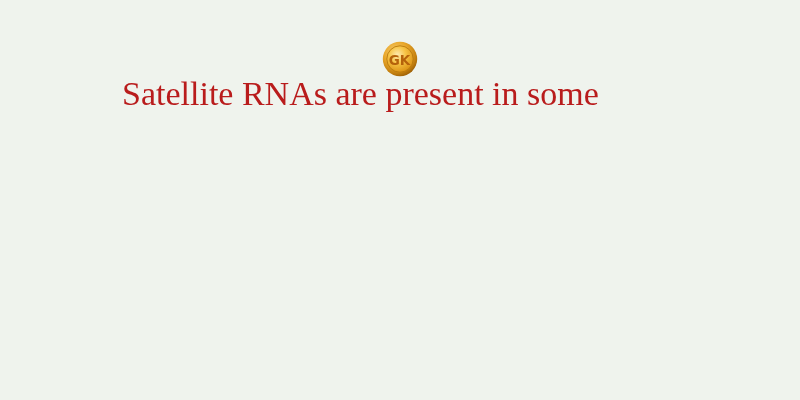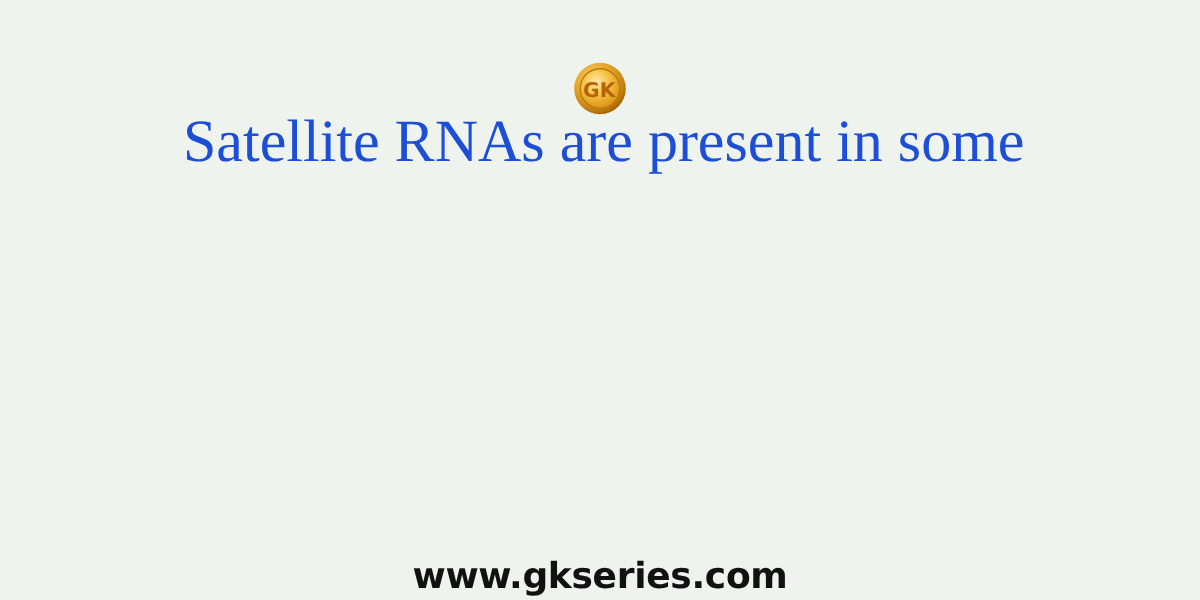--- a/index.html
+++ b/index.html
@@ -67,23 +67,23 @@
   
   .question-area {
     position: absolute;
     top: 72px;
     left: 122px;
     width: 600px;
   }
   .question-heading {
     font-family: "Liberation Serif", "DejaVu Serif", serif;
     font-weight: normal;
-    font-size: 40px;
+    font-size: 34px;
     line-height: 44px;
-    color: #1d4ed8;
+    color: #b91c1c;
     margin: 0;
     white-space: nowrap;
   }
 
   
   .body-spacer {
     position: absolute;
     top: 130px;
     left: 0;
     width: 800px;
@@ -141,17 +141,14 @@
       </span>
     </div>
   </div>
 
   <div class="question-area">
     <h1 class="question-heading">Satellite RNAs are present in some</h1>
   </div>
 
   <div class="body-spacer"></div>
 
-  <div class="site-footer">
-    <span class="footer-url">www.gkseries.com</span>
-  </div>
 
 </div>
 
 </body></html>

